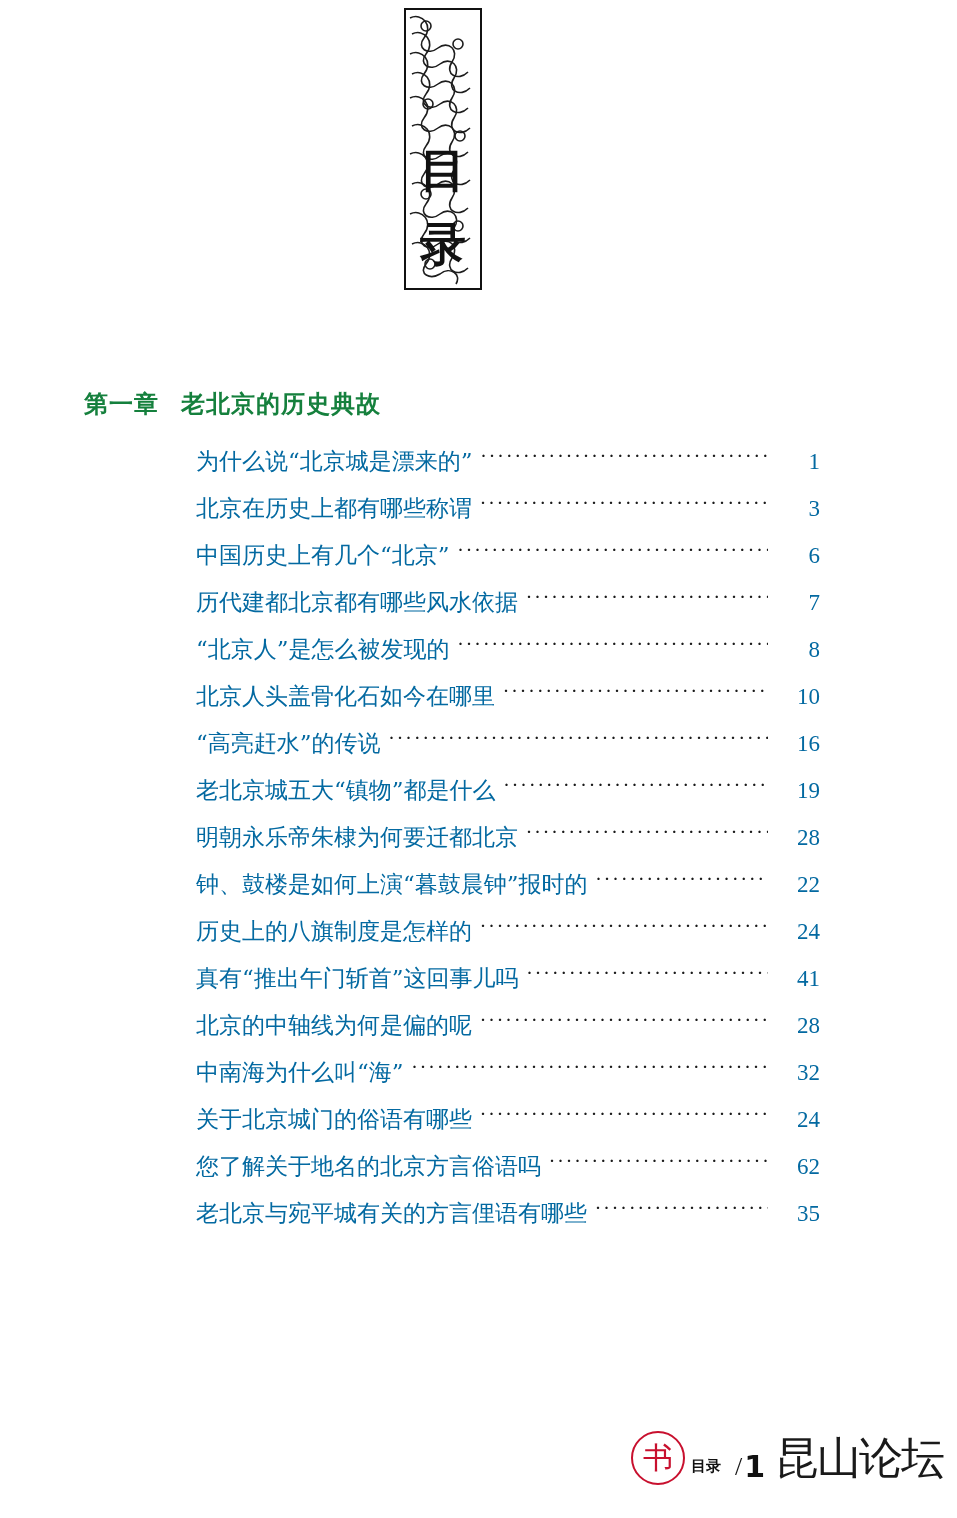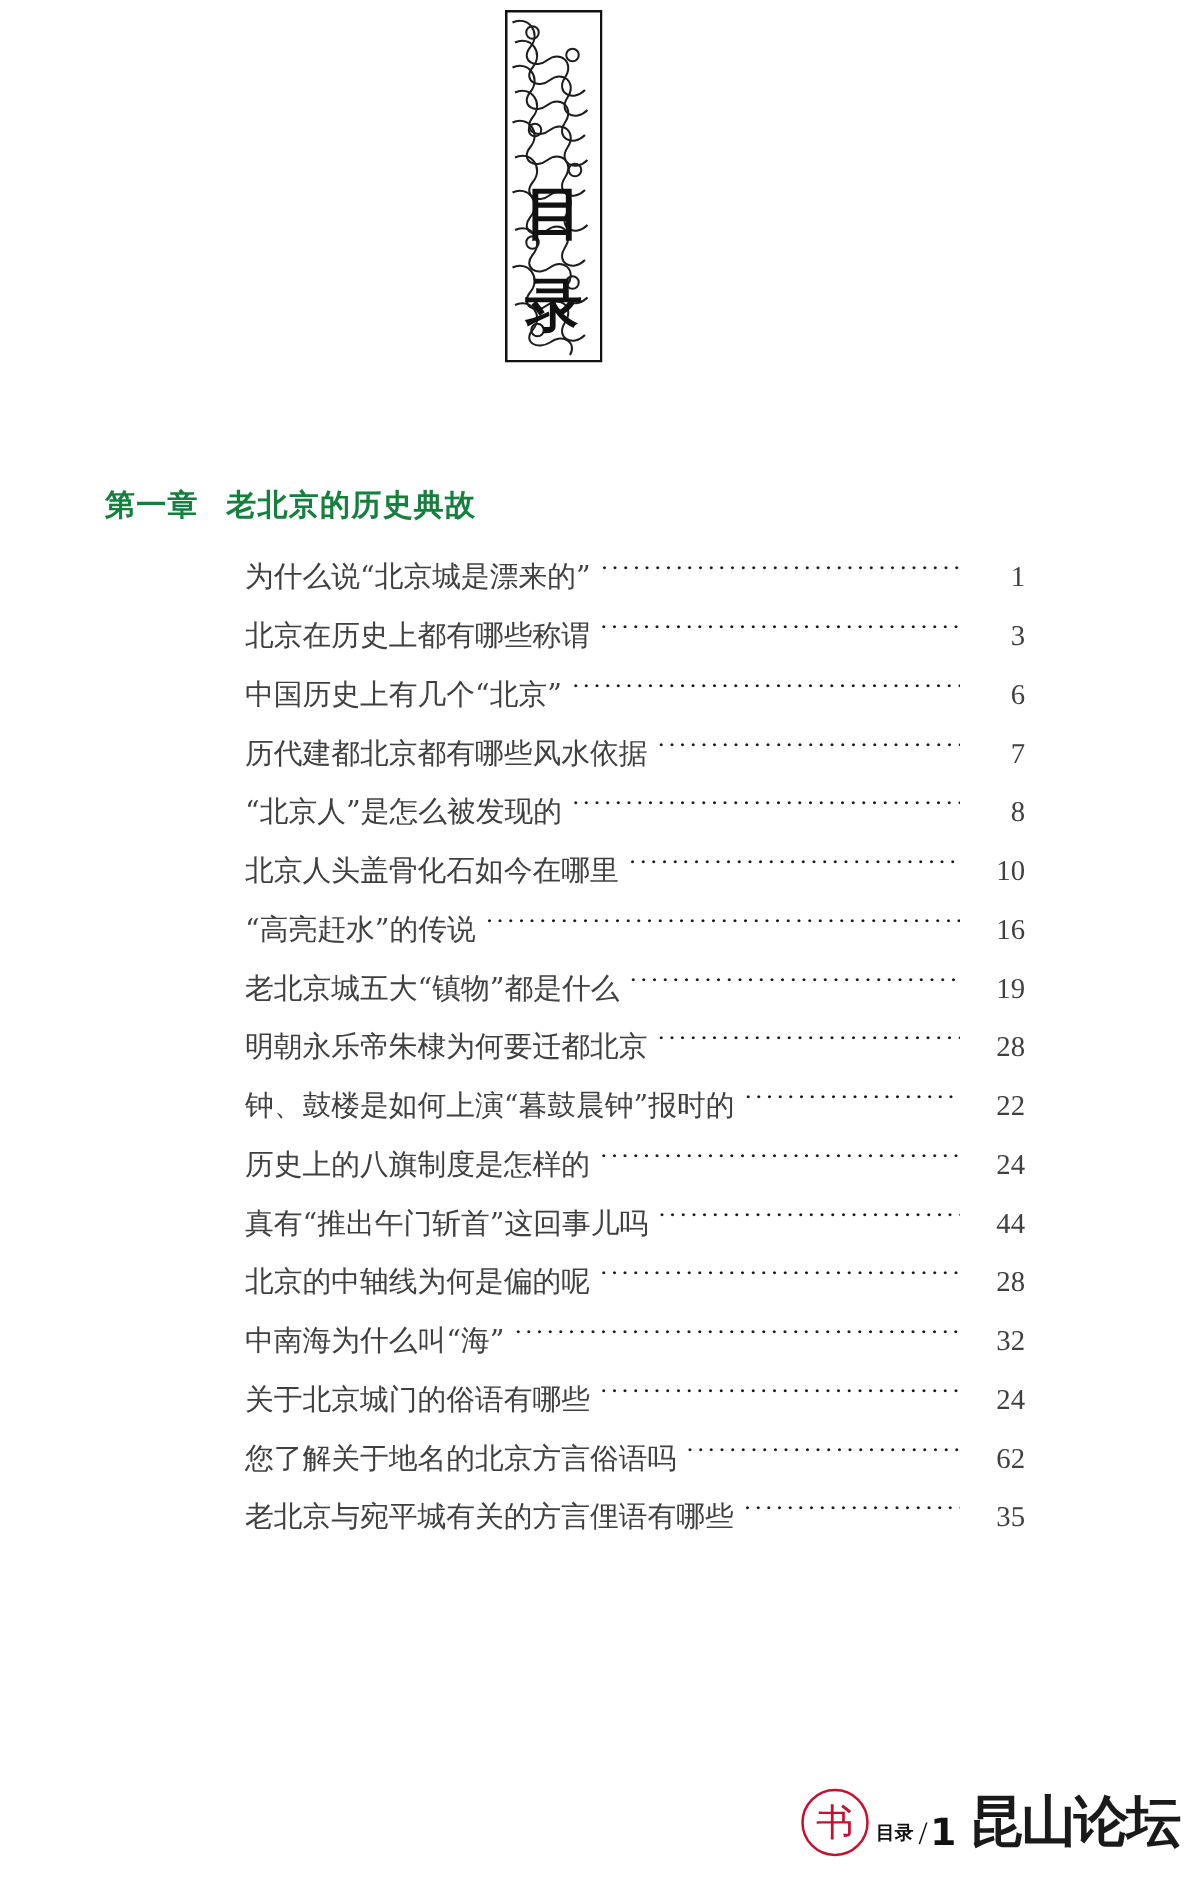--- a/index.html
+++ b/index.html
@@ -49,21 +49,21 @@
     position: absolute;
     left: 196px;
     top: 446px;
     width: 624px;
   }
   .toc-row {
     display: flex;
     align-items: baseline;
     height: 47px;
     font-size: 23px;
-    color: #404040;
+    color: #0369a1;
     font-family: "DejaVu Serif", "Liberation Serif", serif;
   }
   .toc-title {
     white-space: nowrap;
     flex: 0 0 auto;
   }
   .toc-leader {
     flex: 1 1 auto;
     margin: 0 8px;
     position: relative;
@@ -109,21 +109,21 @@
     font-size: 30px;
     font-family: "DejaVu Serif", serif;
     margin-right: 6px;
     box-sizing: border-box;
   }
   .footer-label {
     font-family: "DejaVu Sans", "Liberation Sans", sans-serif;
     font-weight: bold;
     font-size: 15px;
     color: #111;
-    margin-right: 2px;
+    margin-right: 12px;
     align-self: flex-end;
     padding-bottom: 10px;
   }
   .footer-slash {
     font-size: 26px;
     color: #111;
     margin: 0 2px;
     align-self: flex-end;
     padding-bottom: 4px;
   }
@@ -131,21 +131,21 @@
     font-family: "DejaVu Sans", "Liberation Sans", sans-serif;
     font-weight: bold;
     font-size: 30px;
     color: #111;
     margin-right: 10px;
     align-self: flex-end;
     padding-bottom: 2px;
   }
   .footer-watermark {
     font-family: "DejaVu Sans", "Liberation Sans", sans-serif;
-    font-weight: bold;
+    font-weight: normal;
     font-size: 44px;
     color: #1a1a1a;
     letter-spacing: -2px;
     line-height: 1;
   }
 </style>
 </head>
 <body>
 
 <div class="header-ornament">
@@ -247,21 +247,21 @@
 
   <div class="toc-row">
     <span class="toc-title">历史上的八旗制度是怎样的</span>
     <span class="toc-leader"></span>
     <span class="toc-page">24</span>
   </div>
 
   <div class="toc-row">
     <span class="toc-title">真有“推出午门斩首”这回事儿吗</span>
     <span class="toc-leader"></span>
-    <span class="toc-page">44</span>
+    <span class="toc-page">41</span>
   </div>
 
   <div class="toc-row">
     <span class="toc-title">北京的中轴线为何是偏的呢</span>
     <span class="toc-leader"></span>
     <span class="toc-page">28</span>
   </div>
 
   <div class="toc-row">
     <span class="toc-title">中南海为什么叫“海”</span>

